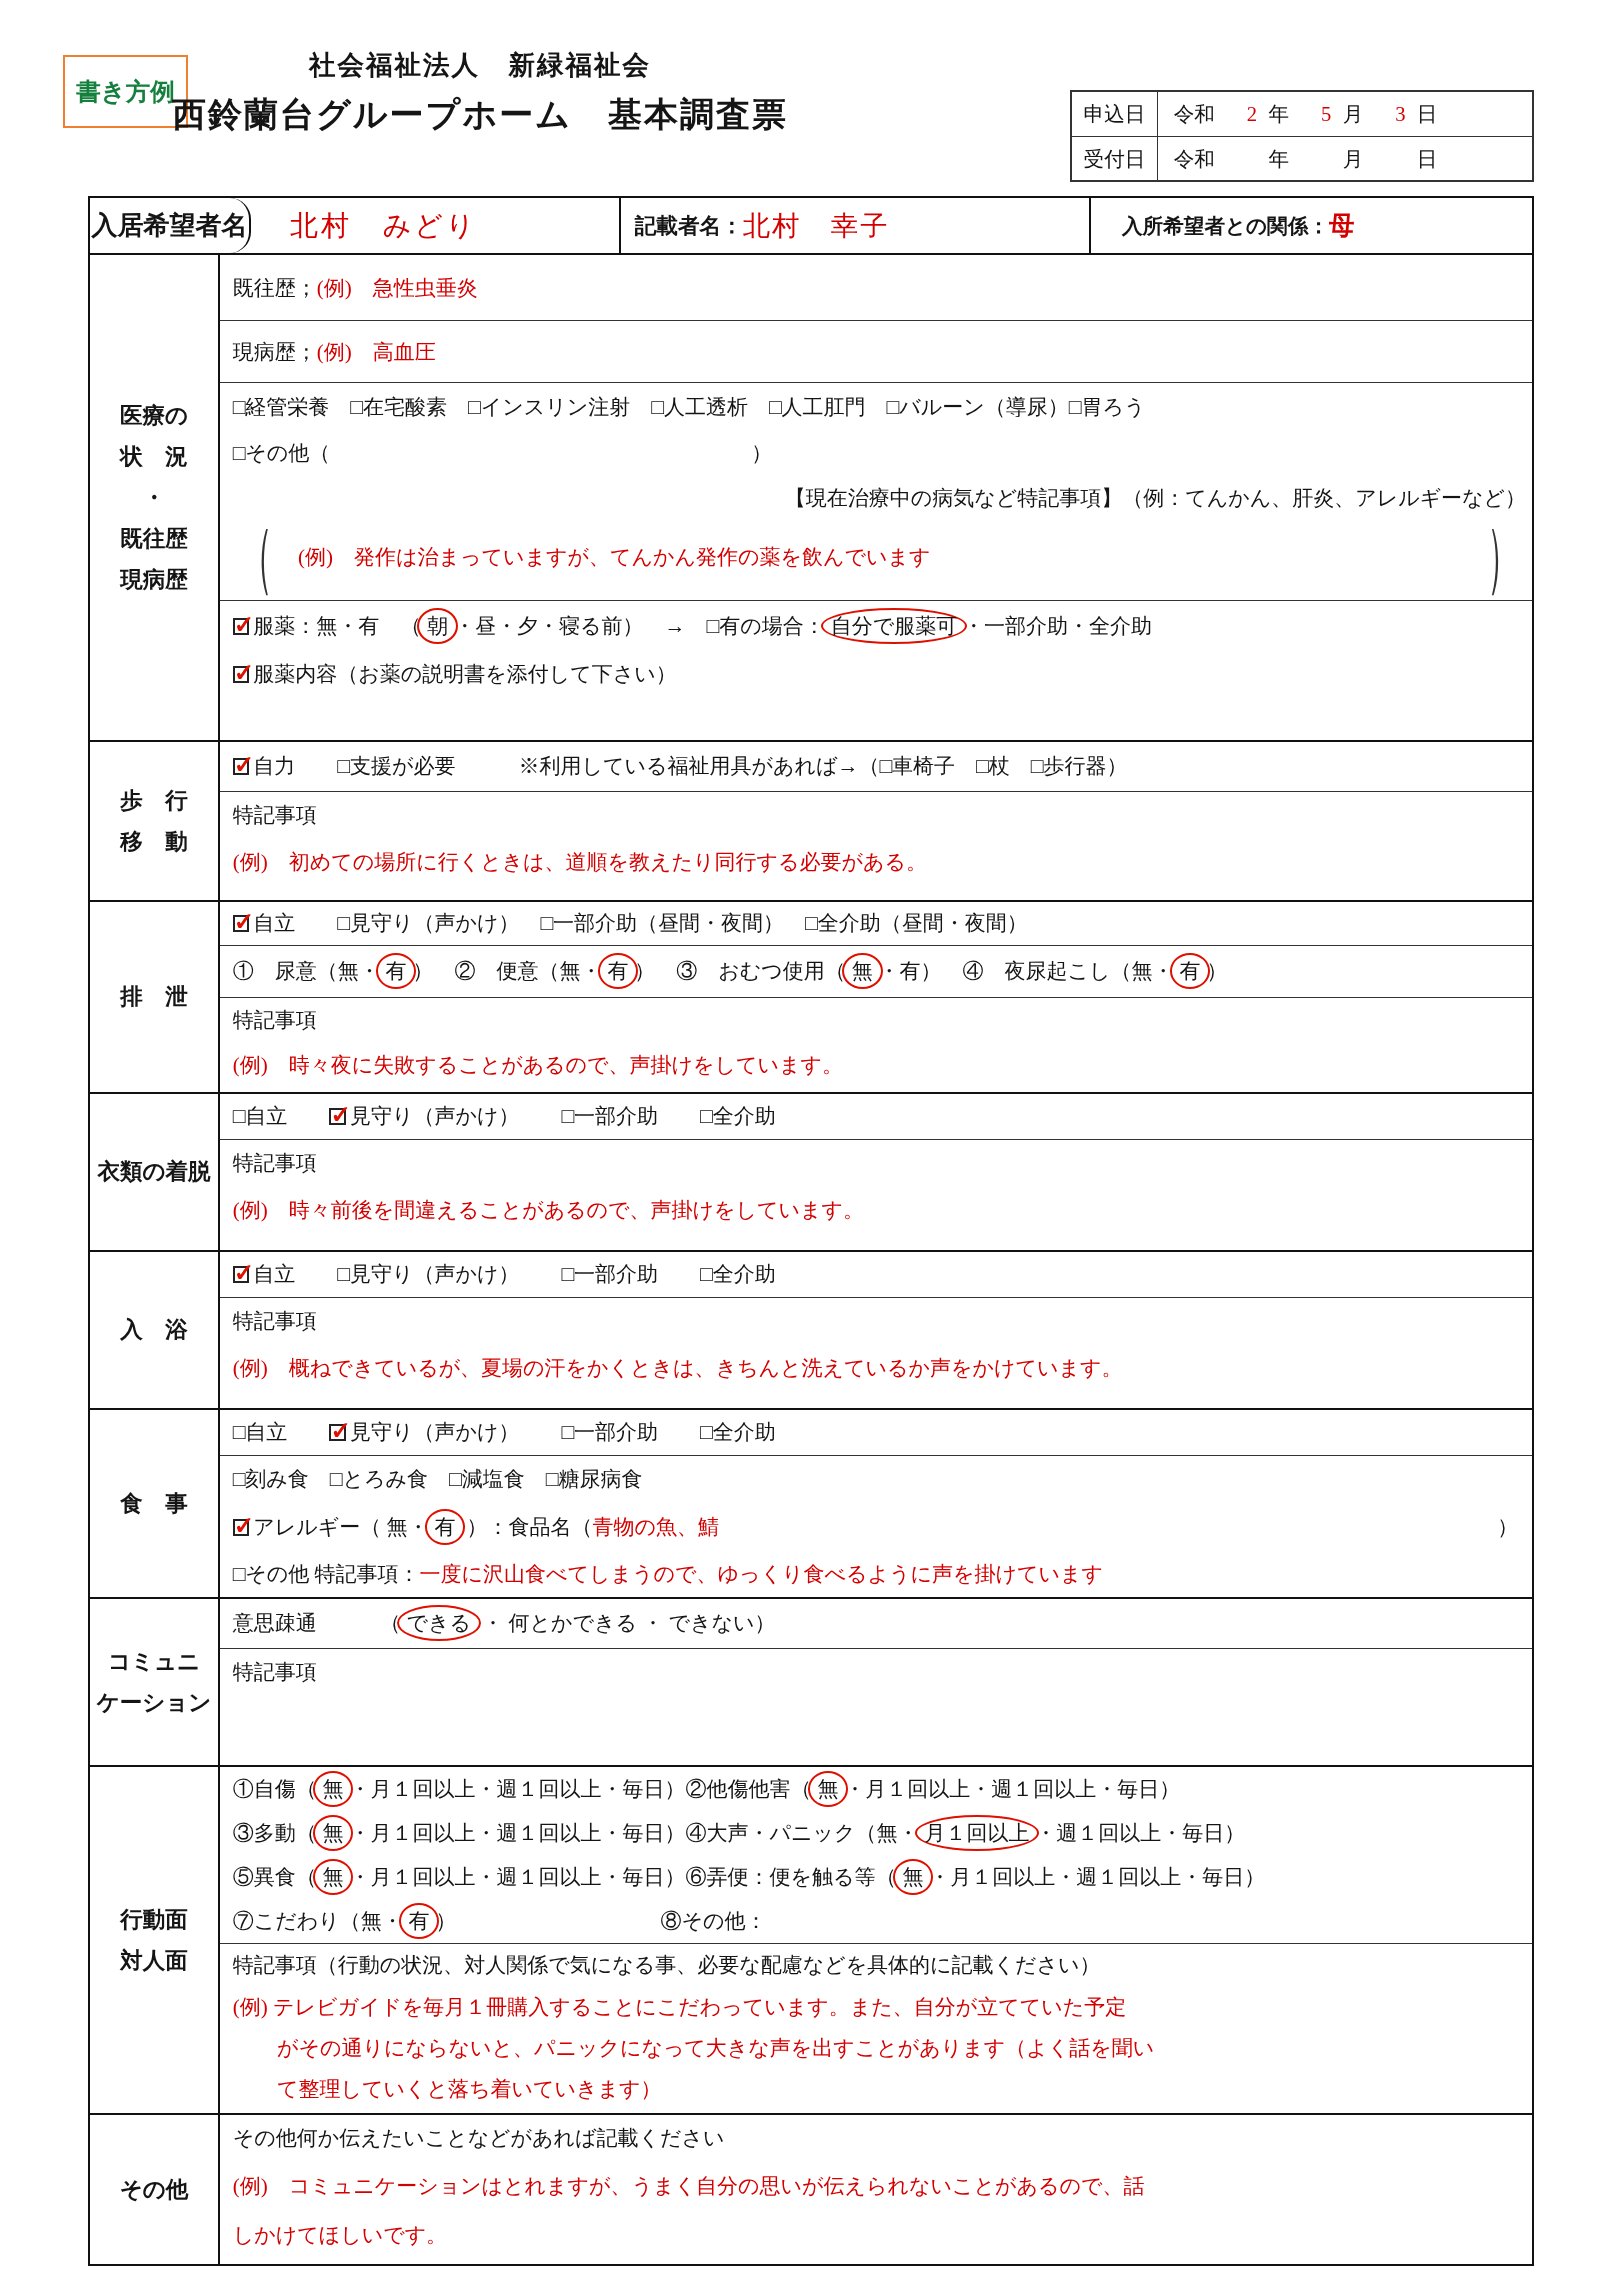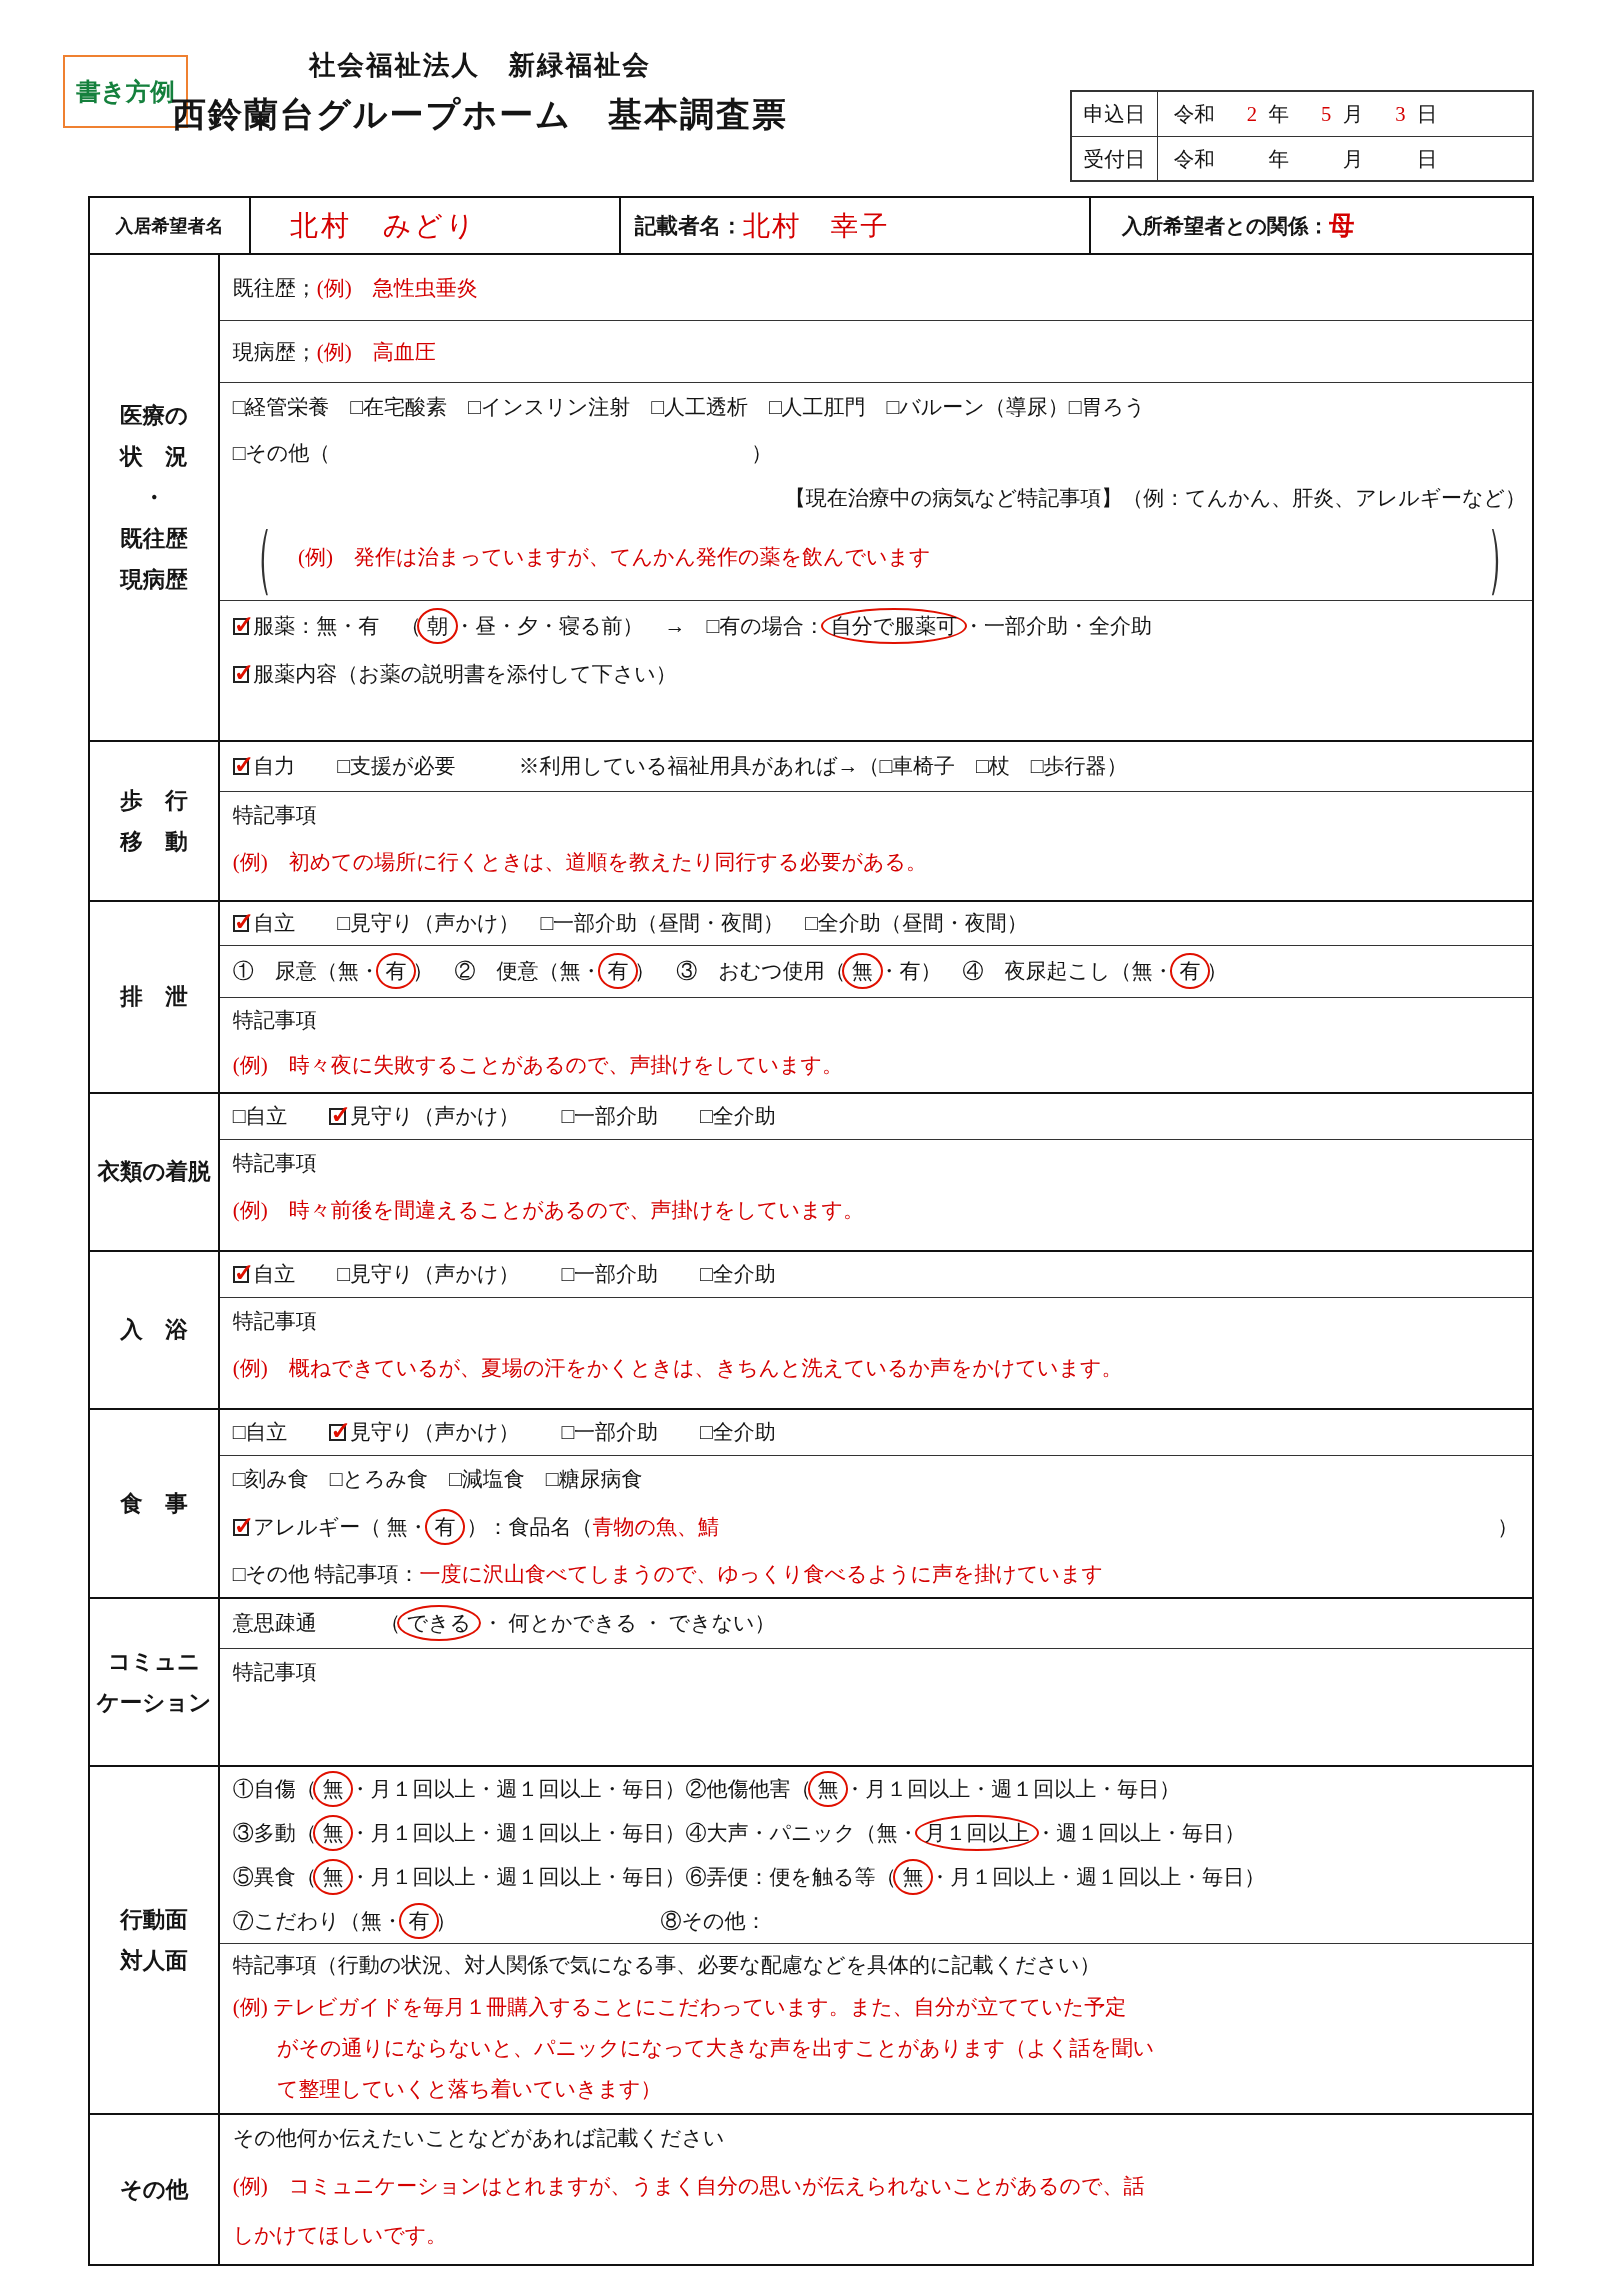--- a/index.html
+++ b/index.html
@@ -23,21 +23,21 @@
             justify-content:center; font-size:20.6px; }
   .dval  { flex:1; display:flex; align-items:center; padding-left:15.7px; font-size:20.6px; white-space:pre; }
   .dnum  { display:inline-block; width:33px; text-align:center; color:#d40000; }
 
   
   .main { position:absolute; left:88px; top:196px; width:1446px; border:2.9px solid #111; }
 
   .namerow { display:flex; height:57px; border-bottom:2.9px solid #111; }
   .nc { display:flex; align-items:center; }
   .nc1 { width:161px; border-right:2.5px solid #111; justify-content:center;
-         font-family:"Liberation Sans", sans-serif; font-weight:bold; font-size:18px; }
+         font-family:"Liberation Sans", sans-serif; font-weight:bold; font-size:26px;border-radius:21px; }
   .nc2 { width:370px; border-right:2.5px solid #111; padding-left:39px;
          color:#d40000; font-size:28px; letter-spacing:2.9px; }
   .nc3 { width:470px; border-right:2.5px solid #111; padding-left:13.7px; font-size:21.6px; }
   .nc4 { flex:1; padding-left:31px; font-size:20.6px; }
   .nc3 .lab, .nc4 .lab { font-family:"Liberation Sans", sans-serif; font-weight:bold; }
   .nc3 .val { color:#d40000; font-size:27.4px; letter-spacing:2px; }
   .nc4 .val { color:#d40000; font-size:25.5px; font-family:"Liberation Sans", sans-serif; font-weight:bold; }
 
   .sect { display:flex; border-bottom:2.5px solid #111; }
   .sect:last-child { border-bottom:none; }

